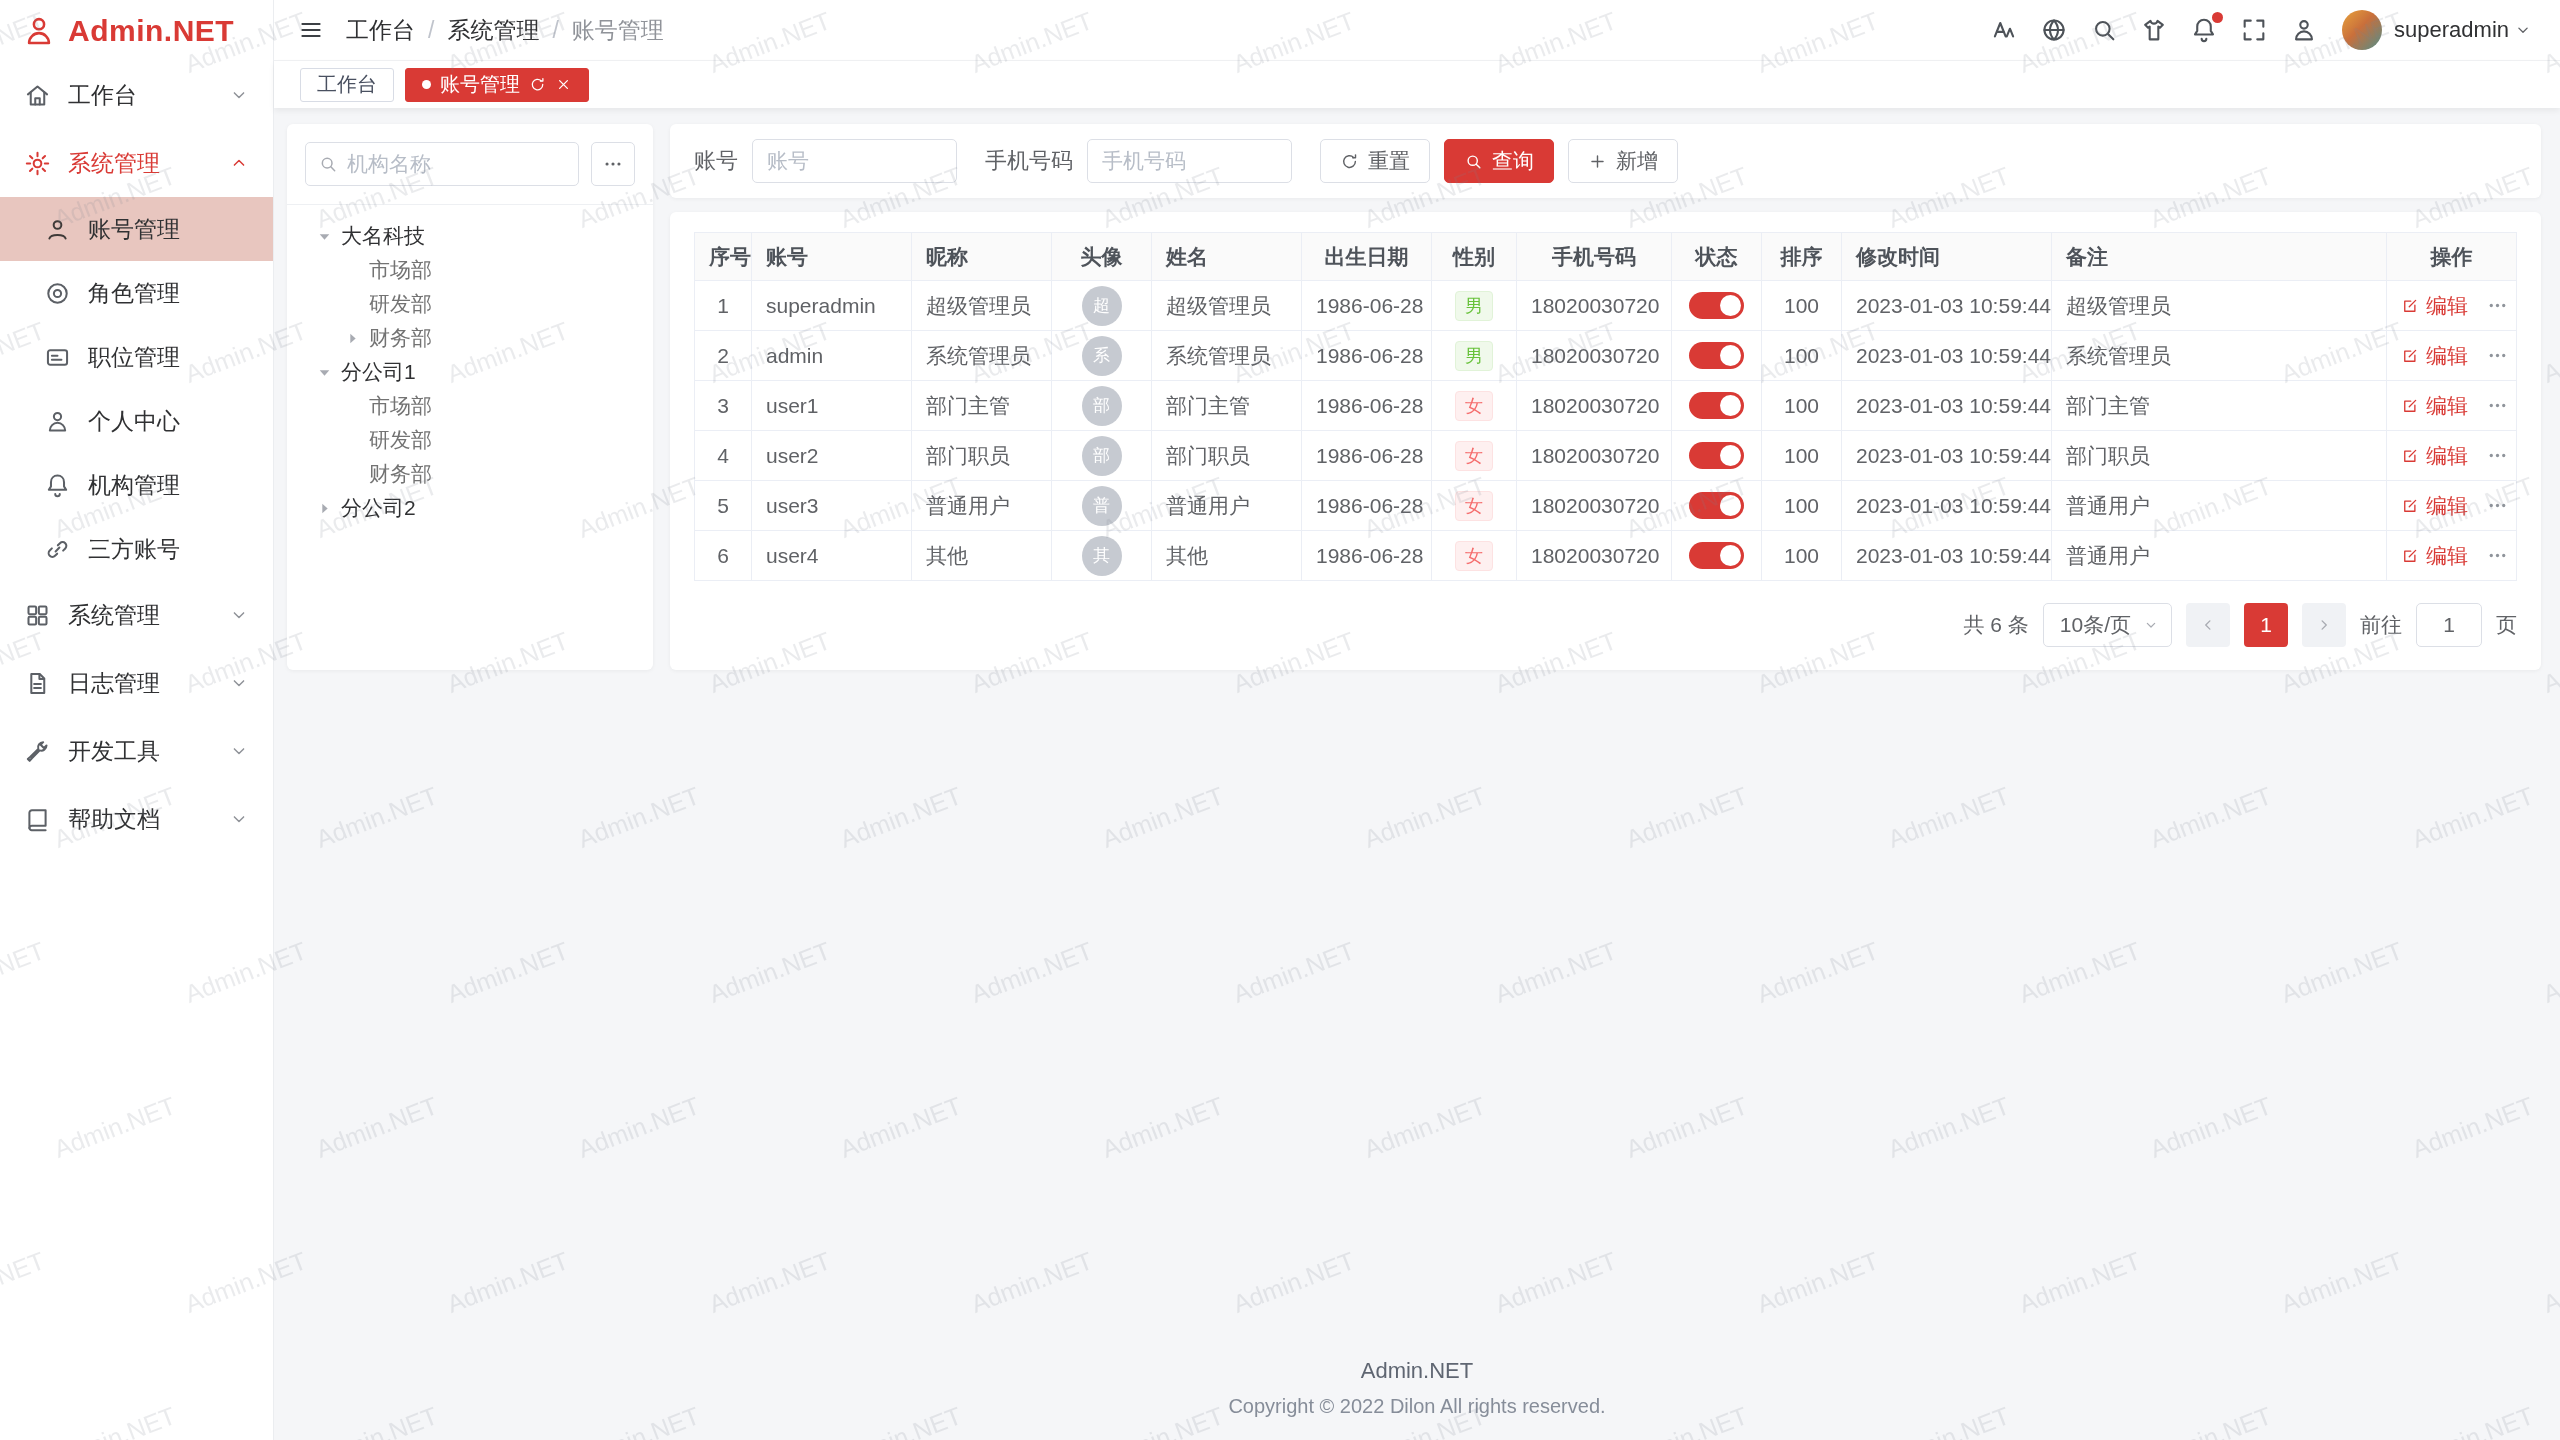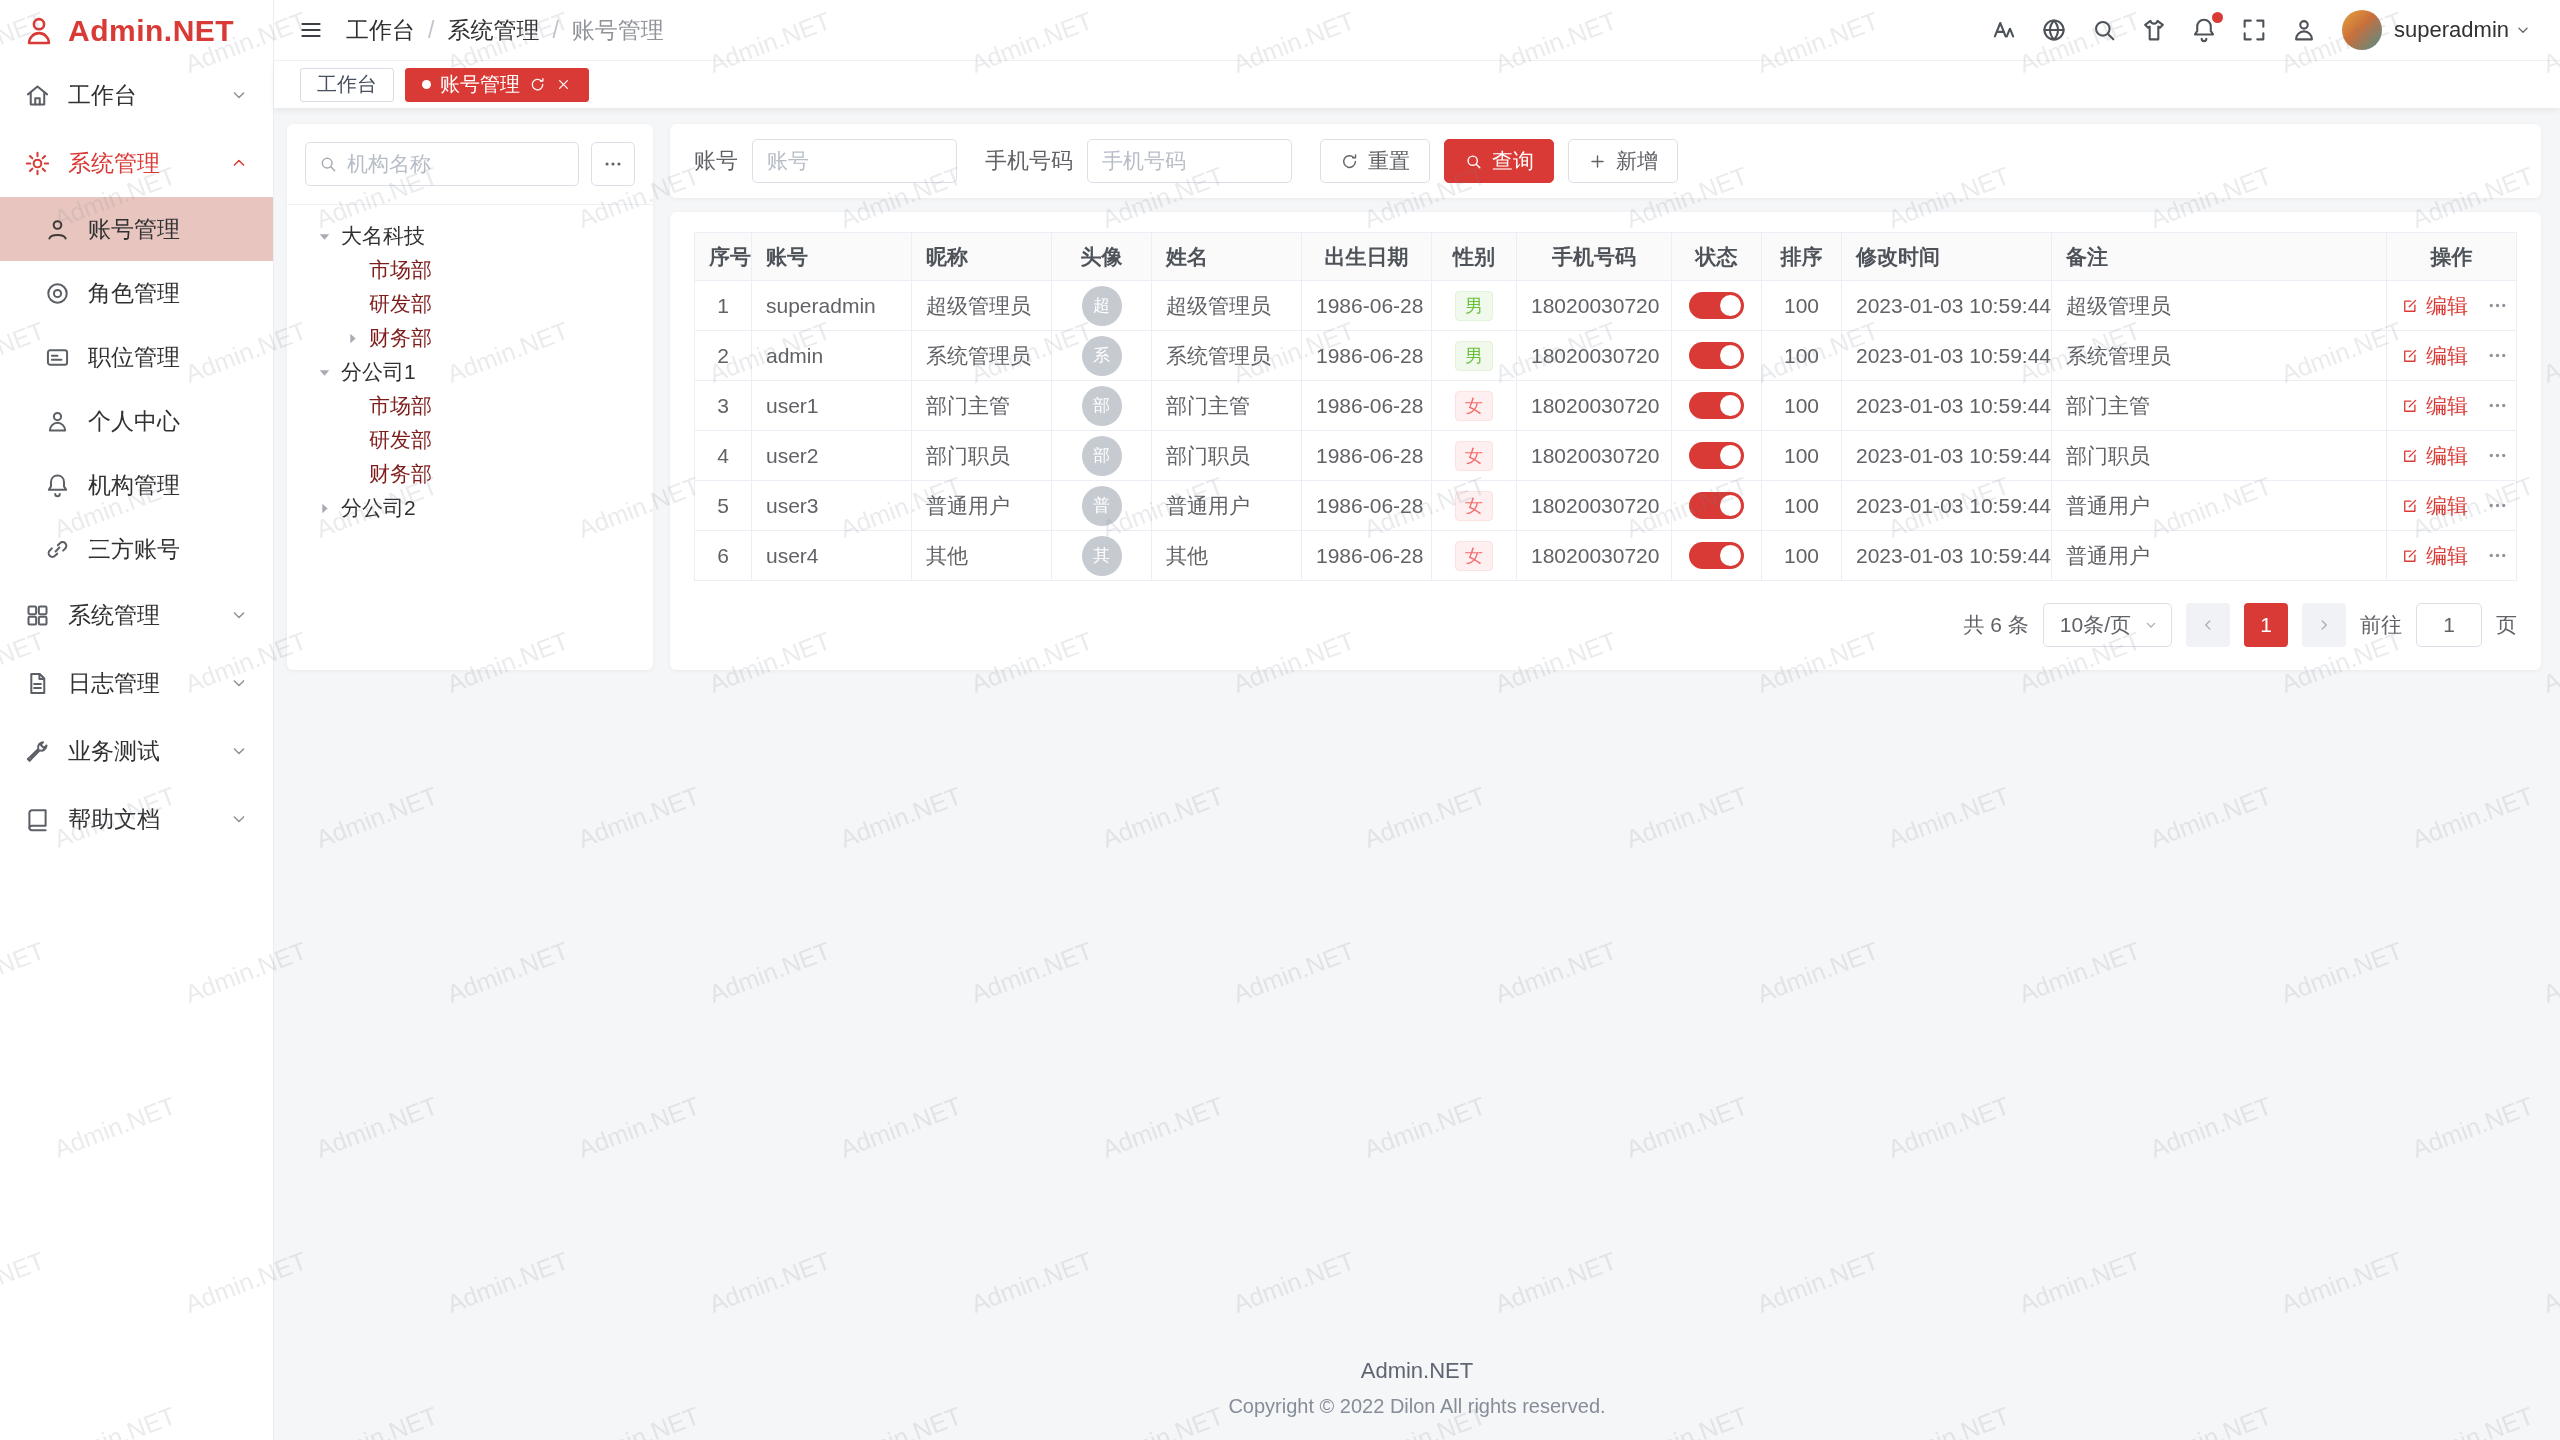--- a/index.html
+++ b/index.html
@@ -53,21 +53,21 @@
   .org-card{width:366px;height:546px;flex-shrink:0;display:flex;flex-direction:column;}
   .org-top{display:flex;padding:18px;gap:12px;align-items:center;}
   .search-box{flex:1;height:44px;border:1px solid #dcdfe6;border-radius:5px;display:flex;align-items:center;padding:0 12px;gap:9px;min-width:0;}
   .search-box-icon{width:20px;height:20px;color:#a8abb2;flex-shrink:0;}
   .search-box input{border:none;outline:none;flex:1;font-size:21px;color:#606266;min-width:0;background:transparent;}
   ::placeholder{color:#b7bdc7;}
   .more-btn{width:44px;height:44px;border:1px solid #dcdfe6;border-radius:5px;background:#fff;color:#606266;display:flex;align-items:center;justify-content:center;cursor:pointer;flex-shrink:0;}
   .more-btn span{width:22px;height:22px;}
   .org-divider{height:1px;background:#eef0f3;}
   .org-tree{padding:14px 0;}
-  .tree-row{height:34px;display:flex;align-items:center;padding-left:28px;font-size:21px;color:#7f1d1d;cursor:pointer;}
+  .tree-row{height:34px;display:flex;align-items:center;padding-left:28px;font-size:21px;color:#737373;cursor:pointer;}
   .tree-row.depth0{color:#303133;}
   .tree-row.child{padding-left:56px;}
   .tree-caret{width:19px;height:19px;color:#a8abb2;margin-right:7px;flex-shrink:0;}
   .tree-caret.empty{visibility:hidden;}
 
   .right-col{flex:1;display:flex;flex-direction:column;gap:14px;min-width:0;}
   .filter-card{height:74px;display:flex;align-items:center;padding:0 24px;}
   .filter-label{font-size:22px;color:#606266;margin-right:14px;white-space:nowrap;}
   .filter-label.phone{margin-left:28px;}
   .filter-input{width:205px;height:44px;border:1px solid #dcdfe6;border-radius:5px;padding:0 14px;font-size:21px;color:#606266;outline:none;background:#fff;}
@@ -241,21 +241,21 @@
               <path d="M6.5 9.5 12 15l5.5-5.5"></path>
             </svg>
           </span>
         </div>
         <div class="menu-item">
           <span class="mi-icon" data-icon="tools">
             <svg viewBox="0 0 24 24" fill="none" stroke="currentColor" stroke-width="1.8" stroke-linecap="round" stroke-linejoin="round">
               <path d="M20 6.7a4.6 4.6 0 0 1-6 4.3L7 18l-2 2.3-1.6-1.6 2.3-2 7-7a4.6 4.6 0 0 1 4.3-6l-2.2 2.3 2.9 2.9z"></path>
             </svg>
           </span>
-          <span class="mi-label">业务测试</span>
+          <span class="mi-label">开发工具</span>
           <span class="mi-chevron" data-icon="chevron-down">
             <svg viewBox="0 0 24 24" fill="none" stroke="currentColor" stroke-width="1.8" stroke-linecap="round" stroke-linejoin="round">
               <path d="M6.5 9.5 12 15l5.5-5.5"></path>
             </svg>
           </span>
         </div>
         <div class="menu-item">
           <span class="mi-icon" data-icon="book">
             <svg viewBox="0 0 24 24" fill="none" stroke="currentColor" stroke-width="1.8" stroke-linecap="round" stroke-linejoin="round">
               <path d="M4.8 19.6V6a2.3 2.3 0 0 1 2.3-2.3h12.1v13.8H7.1a2.3 2.3 0 0 0-2.3 2.1z"></path>

